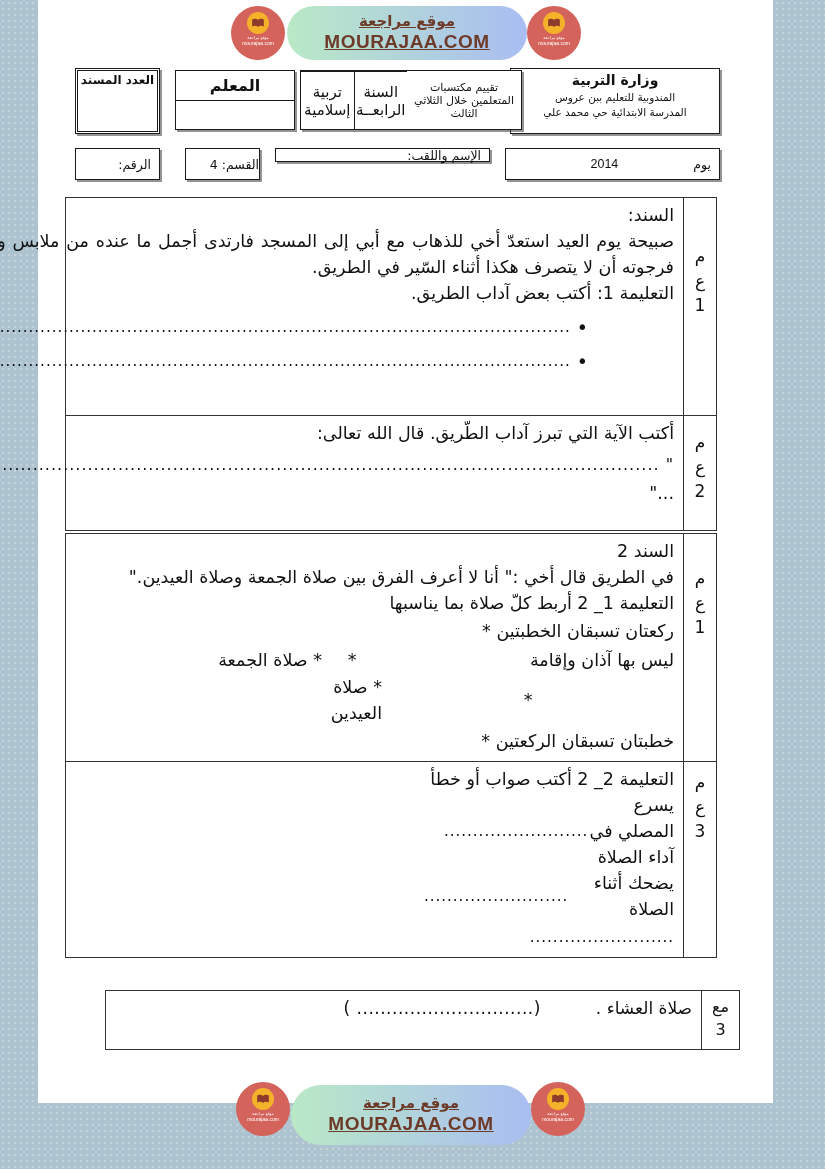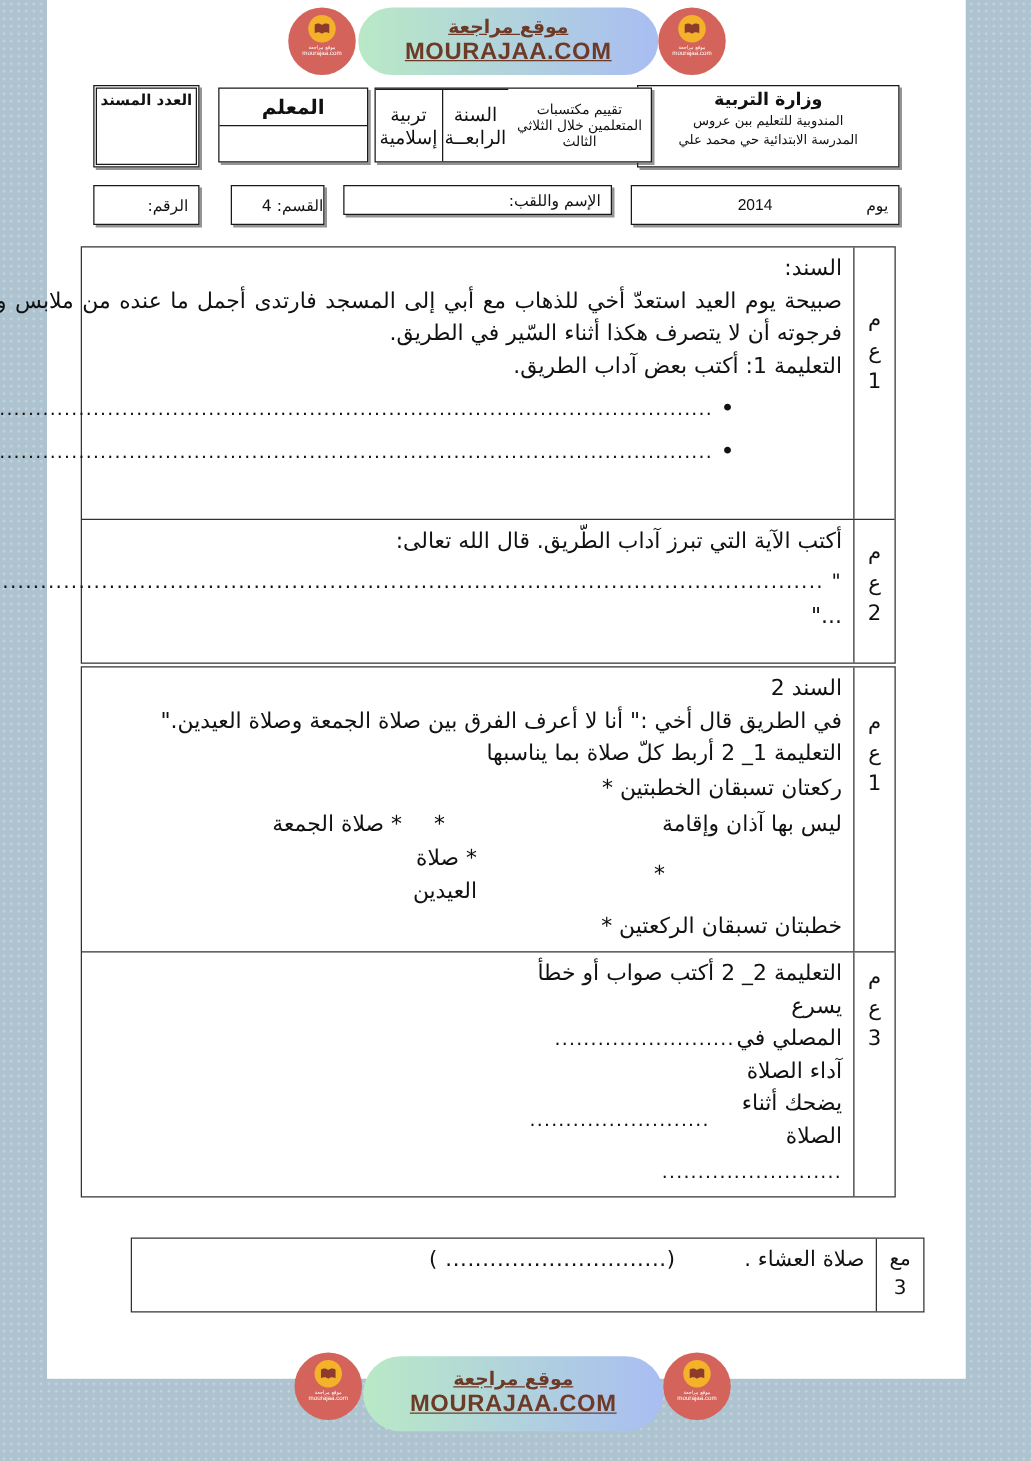--- a/index.html
+++ b/index.html
@@ -42,21 +42,21 @@
   .titlebox .bottom{flex:1;display:flex;direction:rtl;border-top:1px solid #1a1a1a;}
   .titlebox .cell{flex:1;font-size:15px;display:flex;align-items:center;justify-content:center;}
   .titlebox .cell + .cell{border-right:1px solid #1a1a1a;}
   .teacher{left:175px;top:70px;width:120px;height:60px;display:flex;flex-direction:column;}
   .teacher .t{flex:1;border-bottom:1px solid #1a1a1a;font-size:16px;font-weight:bold;display:flex;align-items:center;justify-content:center;}
   .teacher .b{flex:1;}
   .assigned{left:75px;top:68px;width:85px;height:66px;border:3px double #1a1a1a;font-size:12px;font-weight:bold;padding-top:2px;}
   .datebox{left:505px;top:148px;width:215px;height:32px;display:flex;direction:rtl;align-items:center;font-size:12.5px;}
   .datebox .day{margin-right:8px;}
   .datebox .year{margin-right:75px;font-family:"Liberation Sans",sans-serif;}
-  .namebox{left:275px;top:148px;width:215px;height:24px;display:flex;direction:rtl;align-items:center;font-size:12.5px;}
+  .namebox{left:275px;top:148px;width:215px;height:14px;display:flex;direction:rtl;align-items:center;font-size:12.5px;}
   .namebox span{margin-right:8px;}
   .classbox{left:185px;top:148px;width:75px;height:32px;display:flex;direction:rtl;align-items:center;font-size:12.5px;}
   .numbox{left:75px;top:148px;width:85px;height:32px;display:flex;direction:rtl;align-items:center;font-size:12.5px;}
   .numbox span{margin-right:8px;}
 
   
   .qtable{position:absolute;border:1px solid #333;box-sizing:border-box;background:#fff;}
   .t1{left:65px;top:197px;width:652px;}
   .t2{left:65px;top:533px;width:652px;}
   .t3{left:105px;top:990px;width:635px;}

